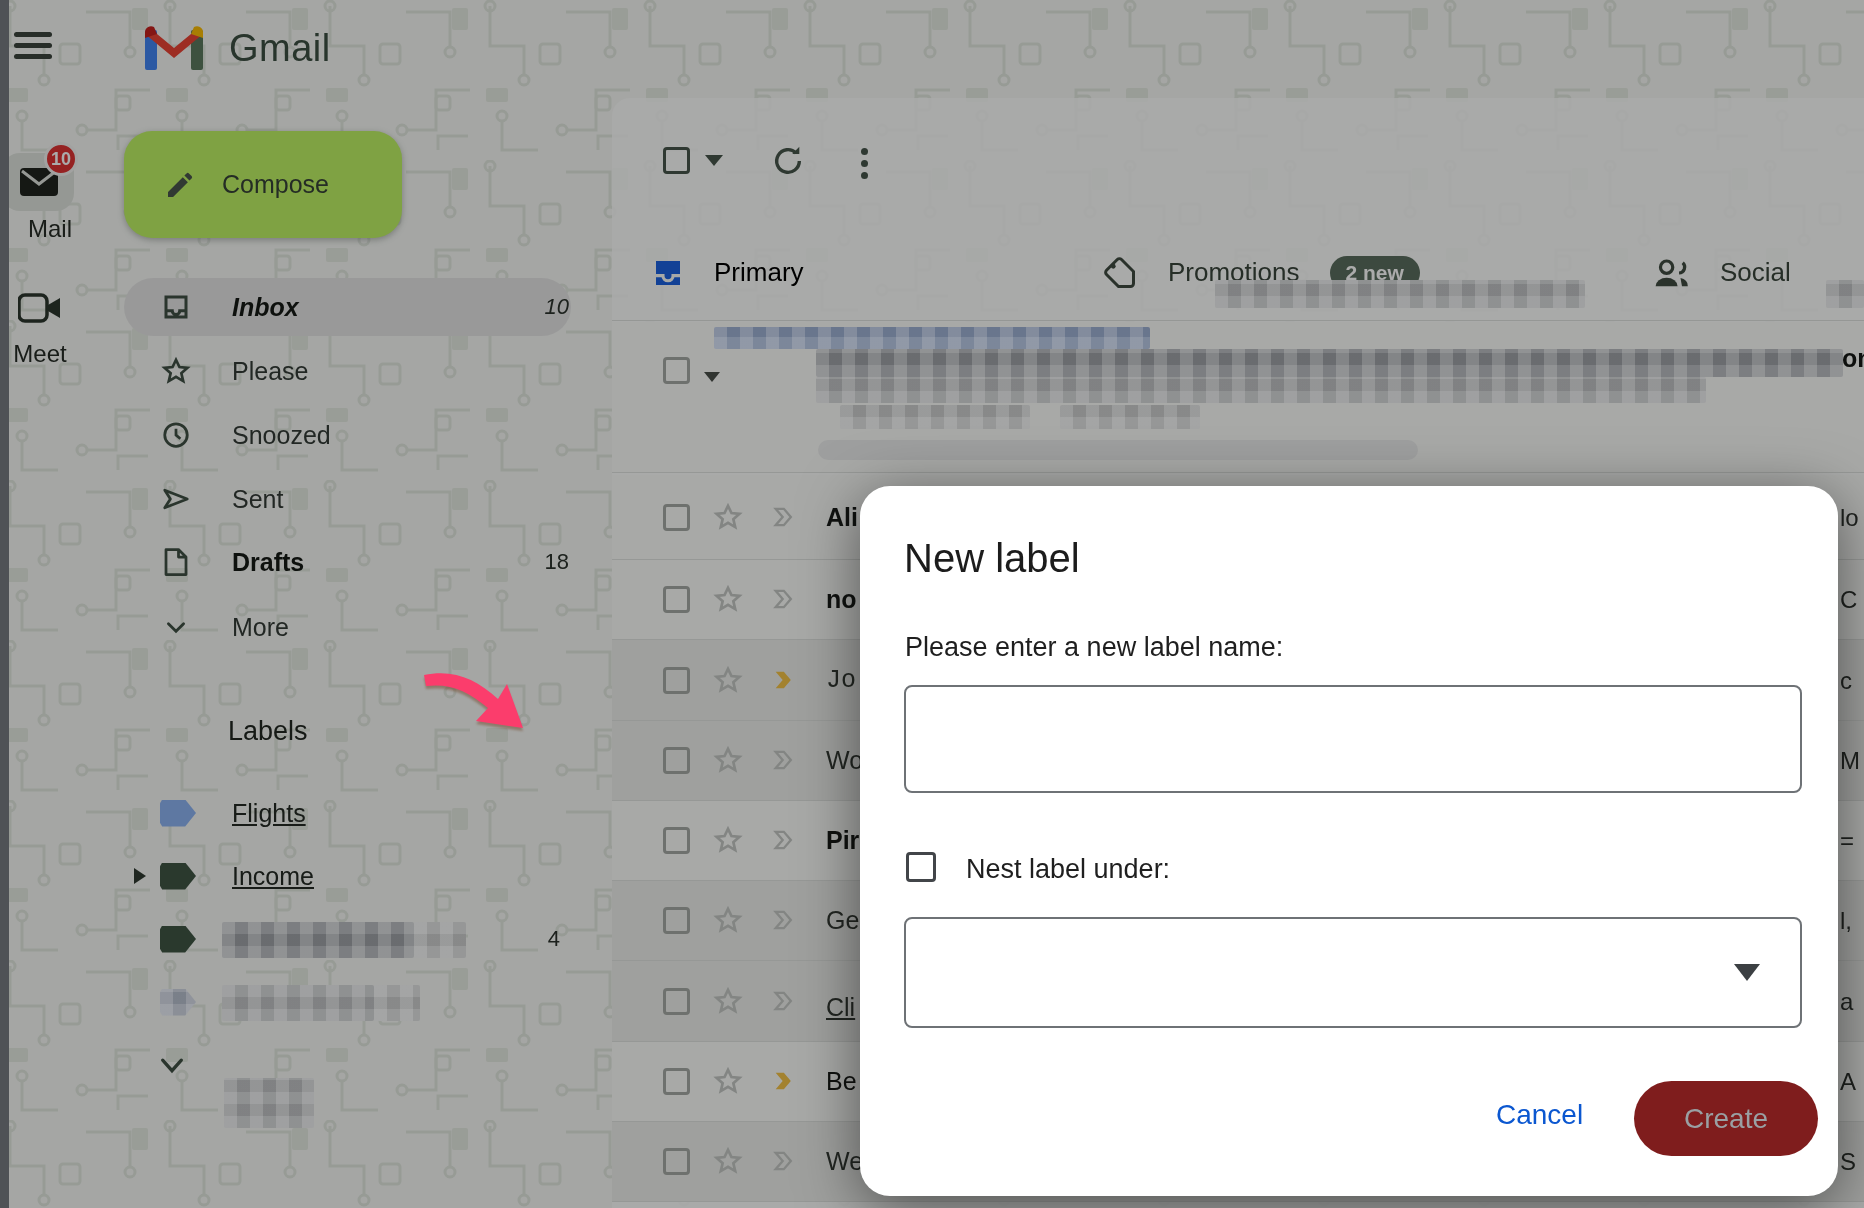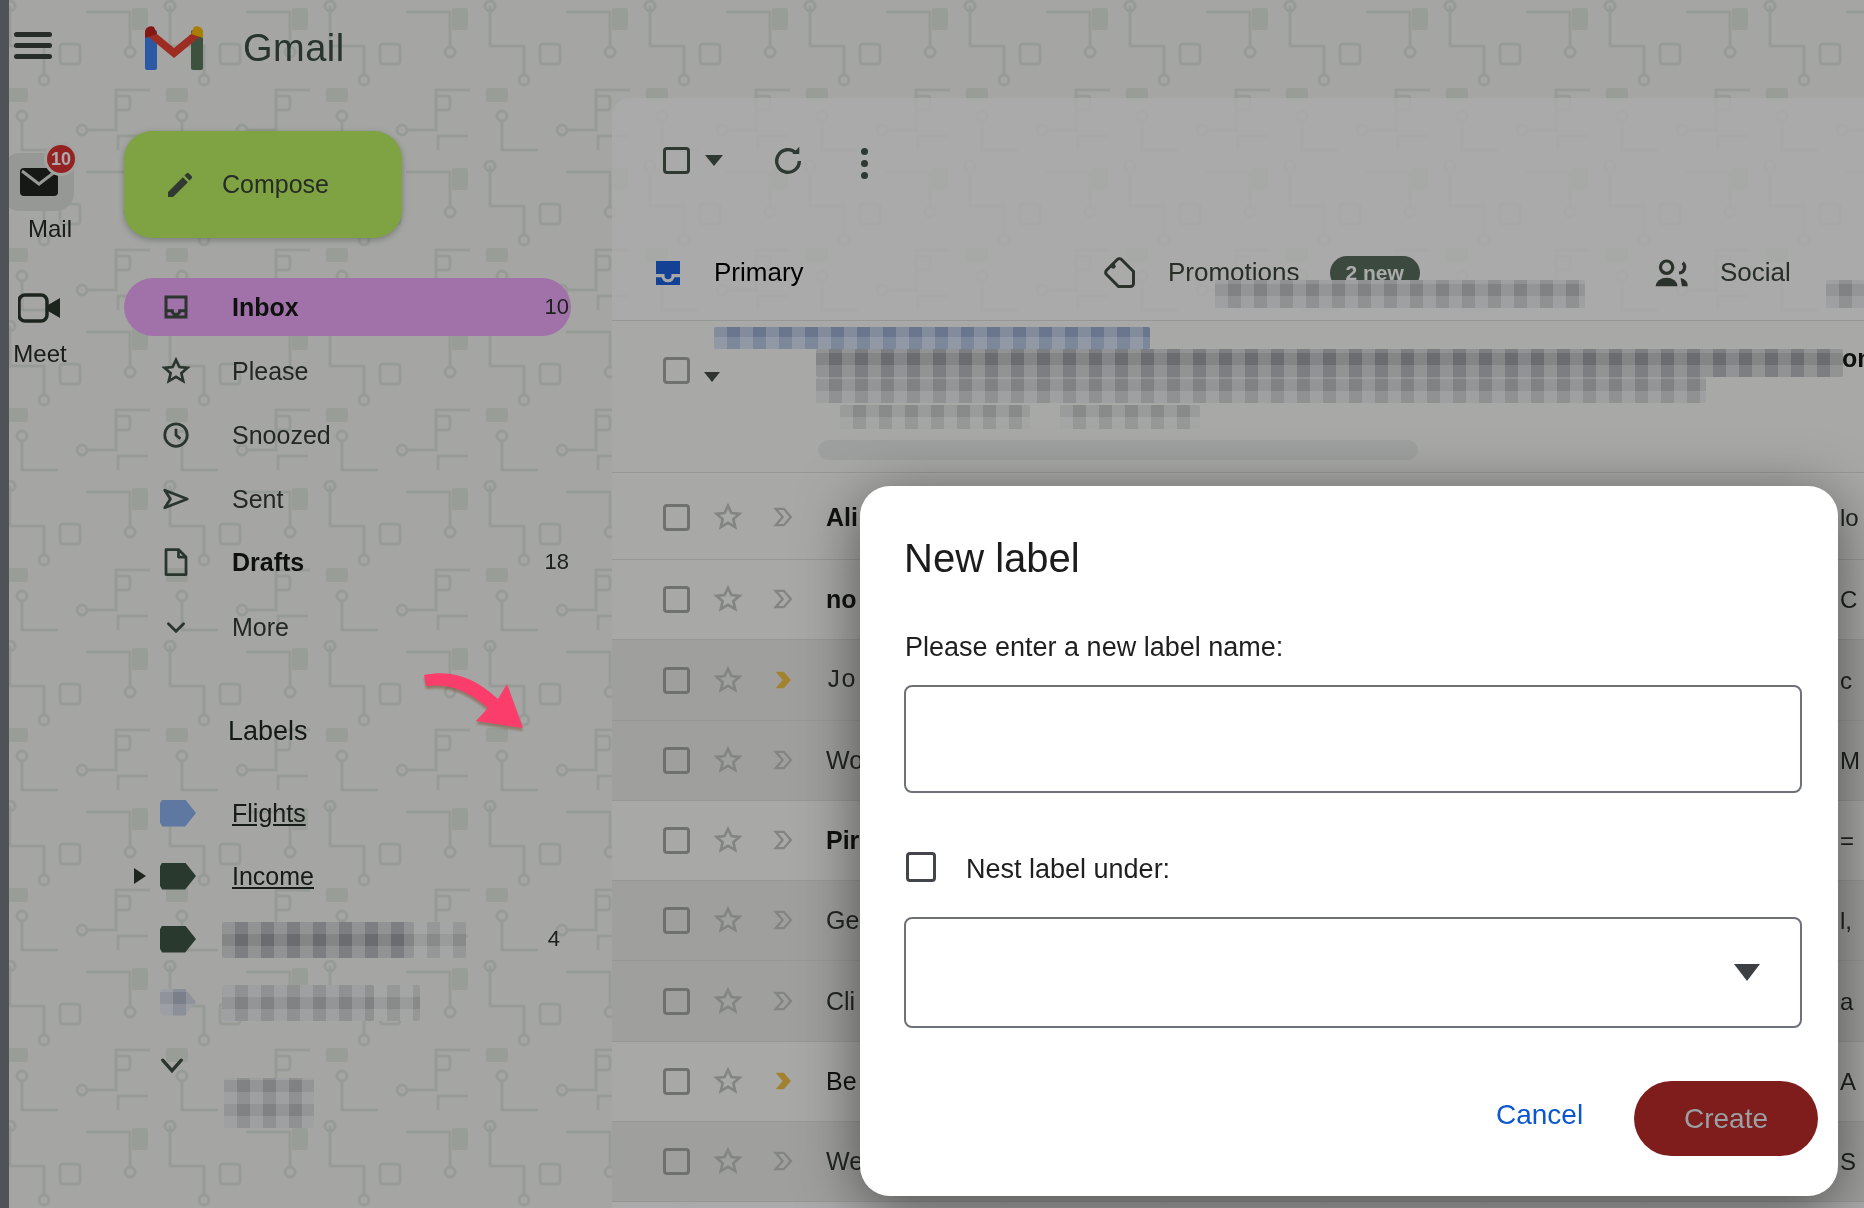--- a/index.html
+++ b/index.html
@@ -22,21 +22,21 @@
   .sidebar{left:100px;top:0;width:512px;height:1208px;z-index:2;}
   .compose{position:absolute;left:24px;top:131px;width:278px;height:107px;border-radius:28px;
            background:#bef264;box-shadow:0 2px 6px rgba(60,70,60,.35);display:flex;align-items:center;
            padding-left:40px;gap:26px;color:#39453c;}
   .compose .lbl{font-size:25px;font-weight:500;color:#374238;}
   .nav-item{position:absolute;left:24px;width:447px;height:58px;display:flex;align-items:center;
             border-radius:29px;color:#333b36;}
   .nav-item .ic{width:32px;height:32px;margin-left:36px;display:flex;align-items:center;justify-content:center;color:#3f4f44;}
   .nav-item .t{margin-left:40px;font-size:25px;}
   .nav-item .cnt{position:absolute;left:395px;width:50px;text-align:right;font-size:22px;color:#2c332d;}
-  .nav-item.active{background:#f0abfc;}
+  .nav-item.active{background:#e5e5e5;font-style:italic;}
   .nav-item.b .t{font-weight:bold;color:#161a16;}
   .labels-head{left:128px;top:716px;font-size:27px;font-weight:500;color:#222822;}
   .plus{left:520px;top:717px;width:36px;height:36px;font-size:38px;line-height:34px;color:#39423a;text-align:center;font-weight:300;}
   .lab-row{position:absolute;left:100px;width:470px;height:52px;display:flex;align-items:center;}
   .chip{width:36px;height:27px;margin-left:60px;clip-path:polygon(0 14%,0 86%,6% 100%,70% 100%,100% 50%,70% 0,6% 0);}
   .lab-row .t{margin-left:36px;font-size:25px;color:#242a24;text-decoration:underline;}
   .lab-row .cnt{position:absolute;left:420px;width:40px;text-align:right;font-size:22px;color:#2c322c;}
   .expand{position:absolute;left:34px;width:0;height:0;border-left:12px solid #2f3a31;border-top:8px solid transparent;border-bottom:8px solid transparent;}
   
   .pix{background-color:#b9bdc2;border-radius:2px;background-image:
@@ -361,21 +361,21 @@
     </div>
 
     <div class="row read" style="top:863px;height:81px;">
       <div class="rcb" style="top:27px;"></div>
       <svg class="star" style="top:24px;" width="32" height="32" viewBox="0 0 24 24">
           <path d="M12 3.6 L14.6 9 L20.6 9.6 L16 13.6 L17.4 19.6 L12 16.4 L6.6 19.6 L8 13.6 L3.4 9.6 L9.4 9 Z" fill="none" stroke="#c3c7c3" stroke-width="2"></path>
         </svg>
       <svg class="imp" style="top:26px;" width="30" height="28" viewBox="0 0 24 24">
           <path d="M4 5 h7 l6 7 -6 7 H4 l6 -7 Z" fill="none" stroke="#c3c7c3" stroke-width="2"></path>
         </svg>
-      <span class="snd" style="top:26px;">Cli</span>
+      <span class="snd" style="top:32px;text-decoration:underline;">Cli</span>
       <span class="edge" style="top:27px;">a</span>
     </div>
 
     <div class="row unread" style="top:944px;height:80px;">
       <div class="rcb" style="top:26px;"></div>
       <svg class="star" style="top:23px;" width="32" height="32" viewBox="0 0 24 24">
           <path d="M12 3.6 L14.6 9 L20.6 9.6 L16 13.6 L17.4 19.6 L12 16.4 L6.6 19.6 L8 13.6 L3.4 9.6 L9.4 9 Z" fill="none" stroke="#c3c7c3" stroke-width="2"></path>
         </svg>
       <svg class="imp" style="top:25px;" width="30" height="28" viewBox="0 0 24 24">
           <path d="M4 5 h7 l6 7 -6 7 H4 l6 -7 Z" fill="#f3c247"></path>
@@ -390,21 +390,21 @@
           <path d="M12 3.6 L14.6 9 L20.6 9.6 L16 13.6 L17.4 19.6 L12 16.4 L6.6 19.6 L8 13.6 L3.4 9.6 L9.4 9 Z" fill="none" stroke="#c3c7c3" stroke-width="2"></path>
         </svg>
       <svg class="imp" style="top:25px;" width="30" height="28" viewBox="0 0 24 24">
           <path d="M4 5 h7 l6 7 -6 7 H4 l6 -7 Z" fill="none" stroke="#c3c7c3" stroke-width="2"></path>
         </svg>
       <span class="snd" style="top:25px;">We</span>
       <span class="edge" style="top:26px;">S</span>
     </div>
   </div>
 
-  <div class="abs" style="left:143px;top:24px;z-index:2;display:flex;align-items:center;gap:38px;">
+  <div class="abs" style="left:143px;top:24px;z-index:2;display:flex;align-items:center;gap:24px;">
     <svg width="62" height="48" viewBox="0 0 62 48">
       <rect x="2" y="6" width="12" height="40" rx="2" fill="#4285f4"></rect>
       <rect x="48" y="6" width="12" height="40" rx="2" fill="#5b7a5e"></rect>
       <path d="M2 10 L14 10 L31 24 L48 10 L60 10 L31 34 Z" fill="#ea4335"></path>
       <path d="M2 14 V8 a6 6 0 0 1 9-5 l3 7 Z" fill="#c5221f"></path>
       <path d="M60 14 V8 a6 6 0 0 0-9-5 l-3 7 Z" fill="#fbbc05"></path>
     </svg>
     <span style="font-size:38px;color:#3c4f42;letter-spacing:.5px;">Gmail</span>
   </div>
 

